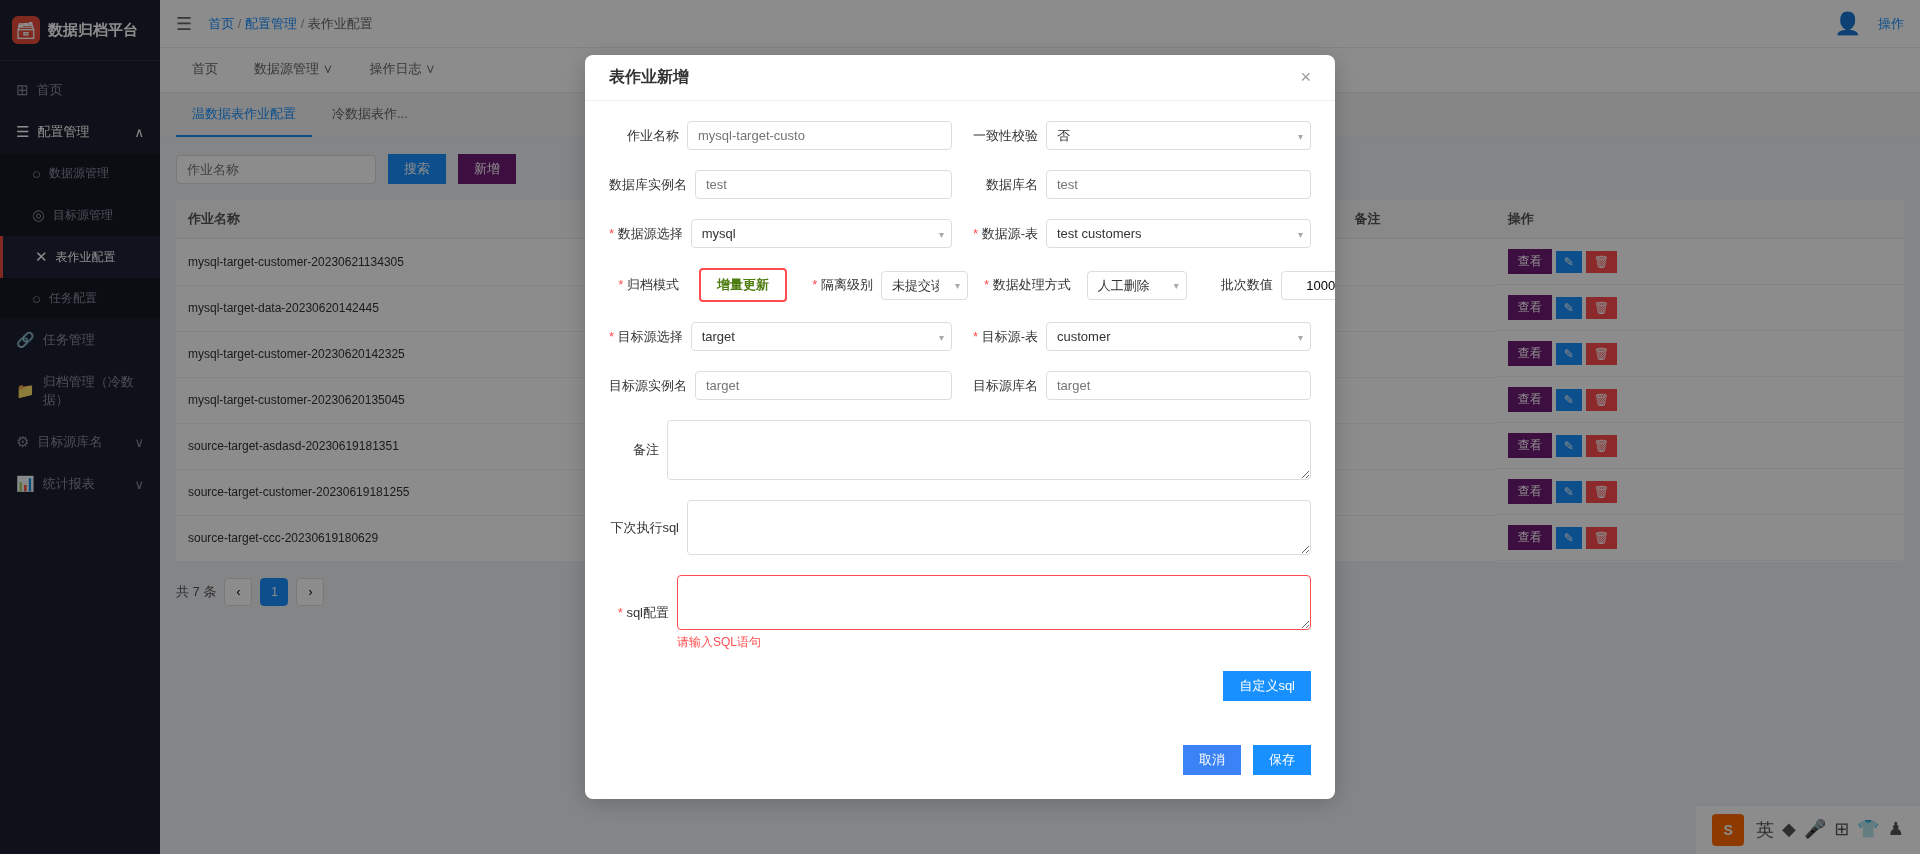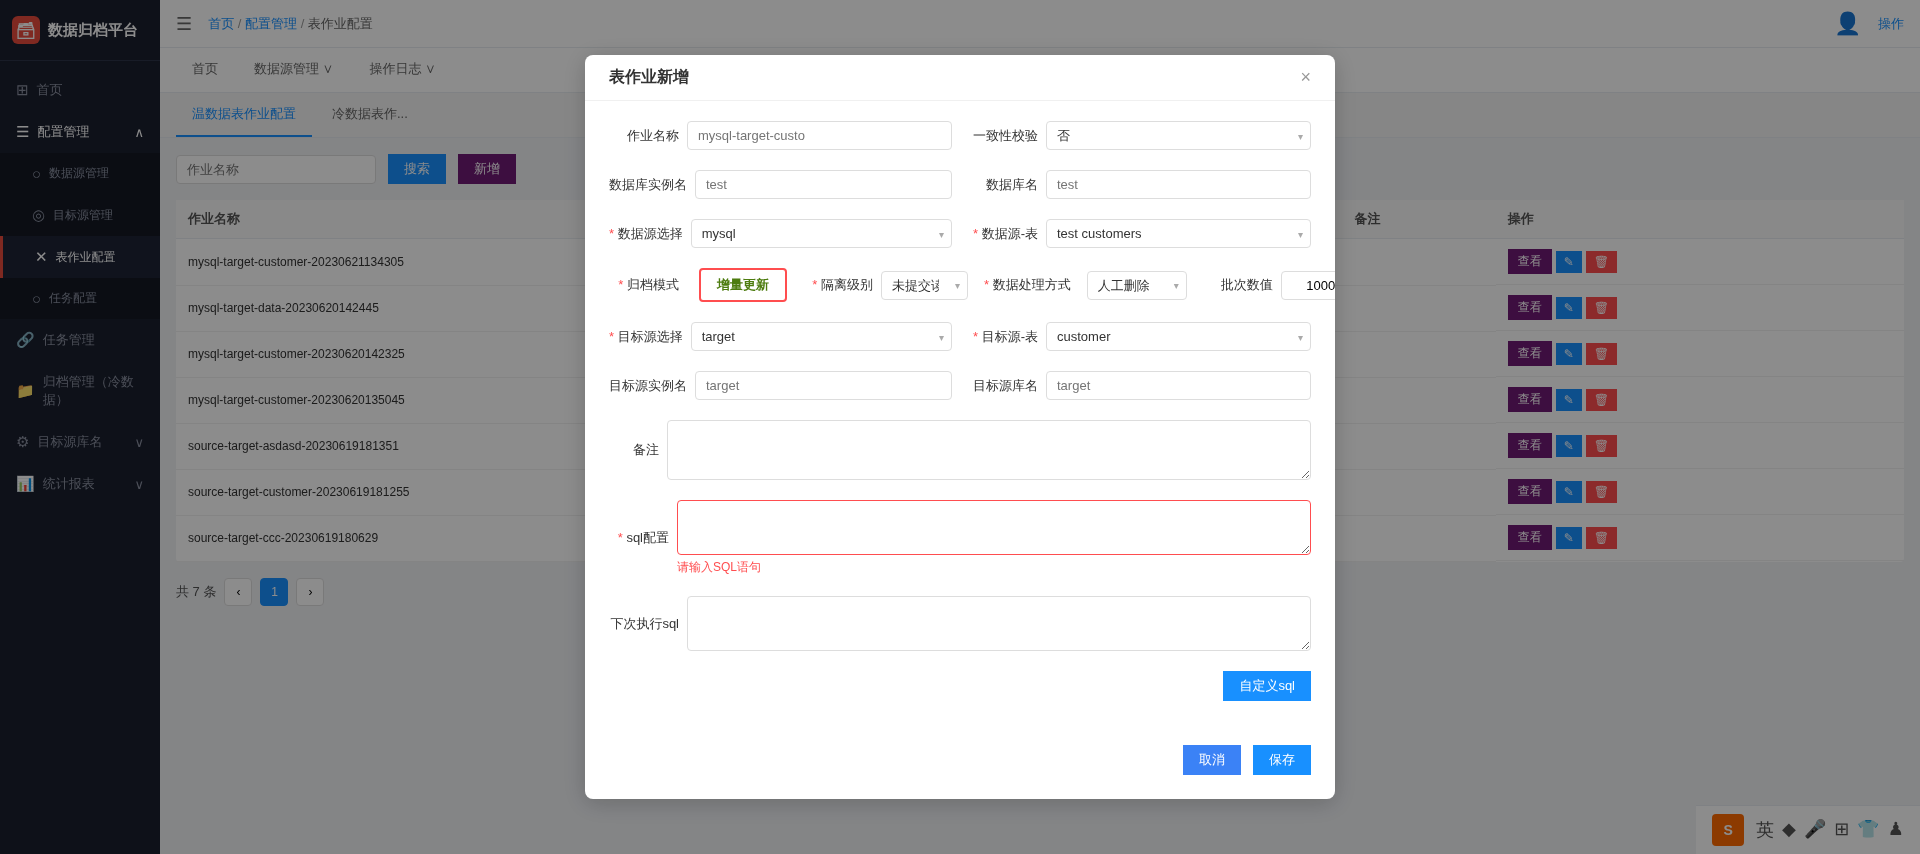--- a/index.html
+++ b/index.html
@@ -595,34 +595,34 @@
         </div>
       </div>
 
       <div class="form-row">
         <div class="form-group full">
           <span class="form-label" style="min-width:50px;">备注</span>
           <textarea class="form-textarea" style="width: 100%; min-height: 60px;"></textarea>
         </div>
       </div>
 
+      <div class="form-row">
+        <div class="form-group full">
+          <span class="form-label" style="min-width:70px;">下次执行sql</span>
+          <textarea class="form-textarea" style="width: 100%; min-height: 55px;"></textarea>
+        </div>
+      </div>
+
       <div class="form-row" style="flex-direction:column; align-items:flex-start;">
         <div class="form-group" style="width:100%;">
           <span class="form-label required" style="min-width:60px;">sql配置</span>
           <div style="flex:1; display:flex; flex-direction:column;">
             <textarea class="form-textarea sql-input error-border" style="min-height: 55px; border-color: rgb(255, 77, 79);"></textarea>
             <span class="error-msg">请输入SQL语句</span>
           </div>
-        </div>
-      </div>
-
-      <div class="form-row">
-        <div class="form-group full">
-          <span class="form-label" style="min-width:70px;">下次执行sql</span>
-          <textarea class="form-textarea" style="width: 100%; min-height: 55px;"></textarea>
         </div>
       </div>
 
       <div style="display:flex; justify-content:flex-end; margin-bottom:8px;">
         <button class="btn btn-primary">自定义sql</button>
       </div>
 
     </div>
 
     <div class="dialog-footer">

